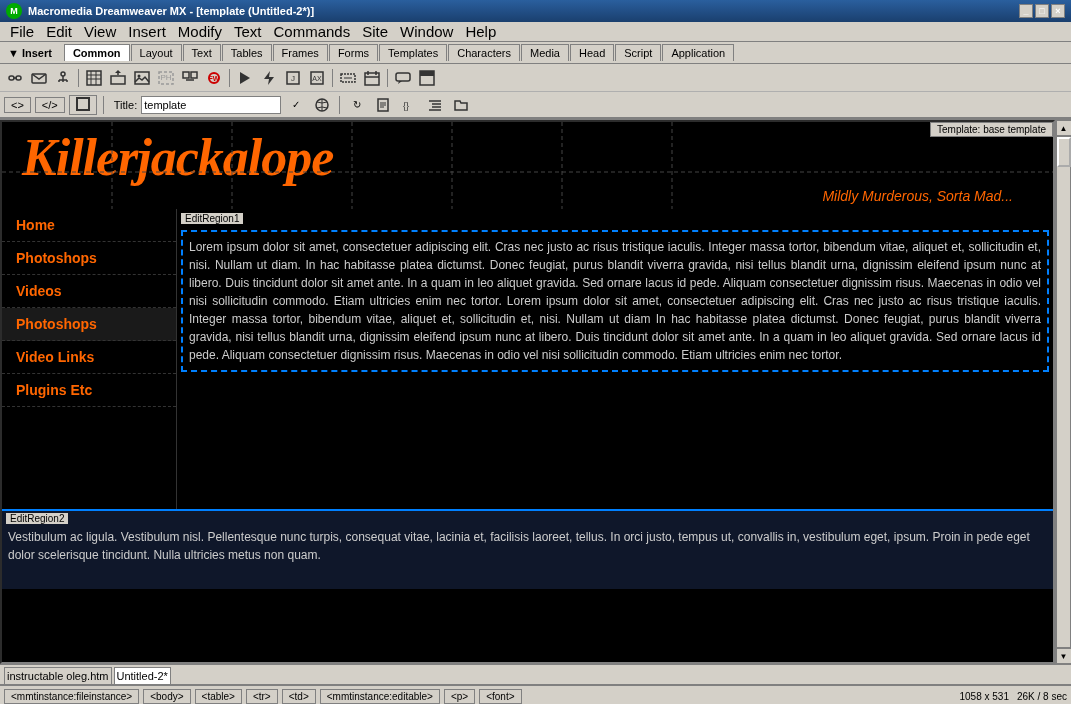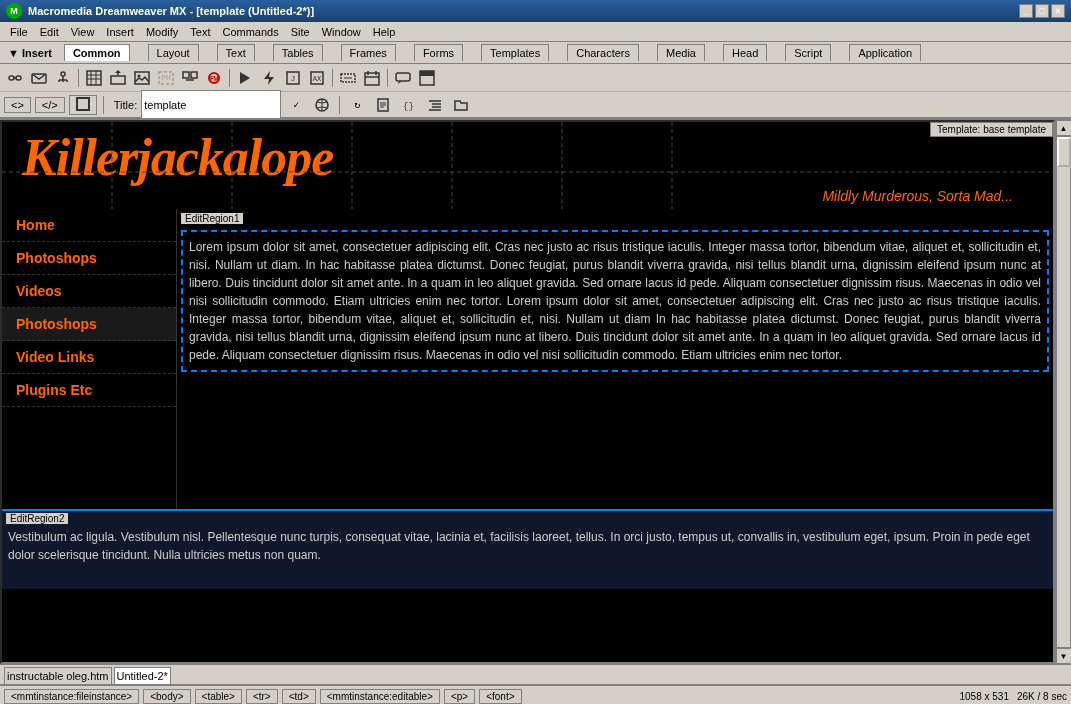--- a/index.html
+++ b/index.html
@@ -39,21 +39,21 @@
     #menubar {
       background: #d4d0c8;
       height: 20px;
       display: flex;
       align-items: center;
       border-bottom: 1px solid #808080;
       padding: 0 4px;
     }
     .menu-item {
       padding: 2px 6px;
-      font-size: 11px;
+      font-size: 15px;
       cursor: pointer;
       color: #000;
     }
 
     
     #insert-panel {
       background: #d4d0c8;
       border-bottom: 2px solid #808080;
     }
     #insert-label-row {
@@ -67,21 +67,21 @@
     #insert-label {
       font-size: 11px;
       font-weight: bold;
       color: #000;
       margin-right: 8px;
       background: #d4d0c8;
       padding: 2px 4px;
     }
     .insert-tabs {
       display: flex;
-      gap: 18px;
+      gap: 1px;
     }
     .insert-tab {
       padding: 2px 8px;
       font-size: 11px;
       cursor: pointer;
       background: #d4d0c8;
       border: 1px solid #808080;
       border-bottom: none;
     }
     .insert-tab.active {
@@ -99,21 +99,20 @@
       border-bottom: 1px solid #afafaf;
       gap: 2px;
     }
     .tb-btn {
       width: 22px; height: 22px;
       background: #d4d0c8;
       border: 1px solid transparent;
       display: flex; align-items: center; justify-content: center;
       cursor: pointer;
       font-size: 10px;
-      font-family: Liberation Mono, monospace;
     }
     .tb-sep { width: 1px; height: 18px; background: #808080; margin: 0 2px; }
 
     
     #code-toolbar {
       display: flex;
       align-items: center;
       height: 26px;
       padding: 2px 4px;
       background: #d4d0c8;
@@ -123,21 +122,21 @@
     .code-btn {
       padding: 1px 6px;
       font-size: 11px;
       background: #d4d0c8;
       border: 1px solid #808080;
       cursor: pointer;
     }
     #title-label { font-size: 11px; margin-left: 4px; }
     #title-input {
       width: 140px;
-      height: 29px;
+      height: 18px;
       border: 1px solid #808080;
       background: white;
       font-size: 11px;
       padding: 0 2px;
     }
 
     
     #main-area {
       display: flex;
       height: calc(100vh - 160px);

